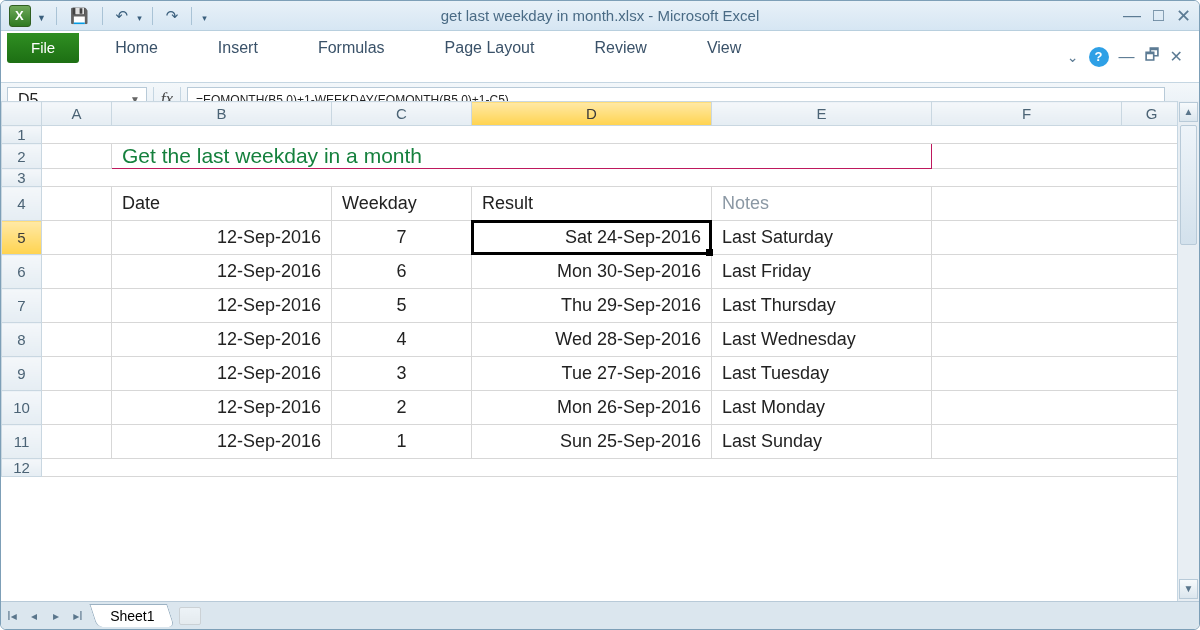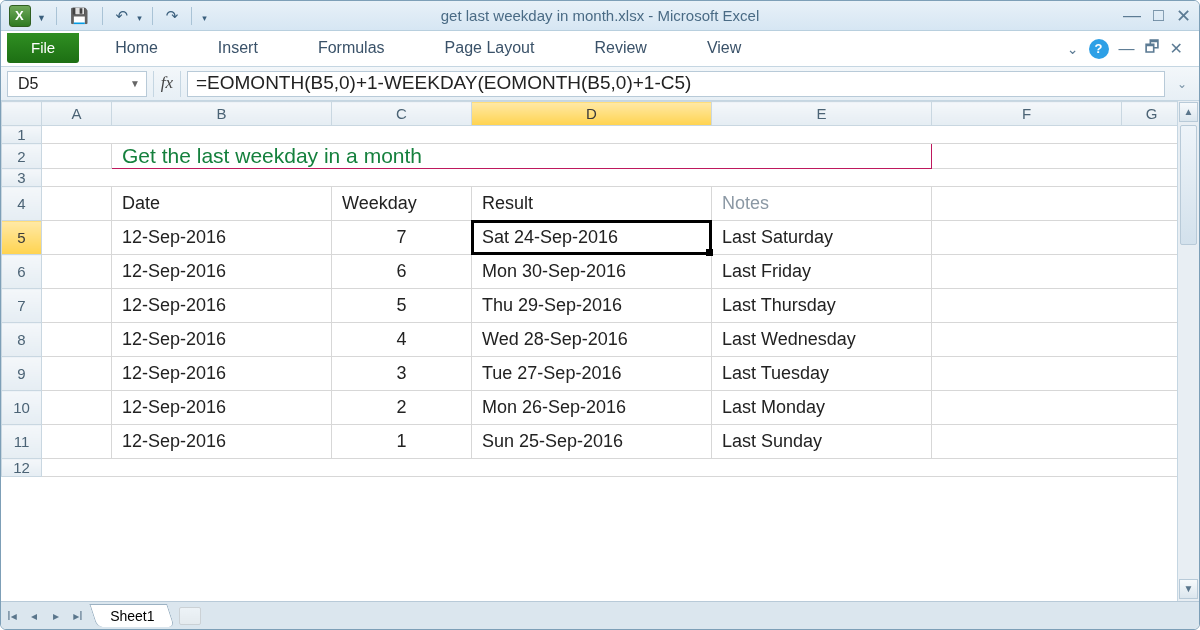--- a/index.html
+++ b/index.html
@@ -39,21 +39,21 @@
     position:absolute; left:5px; top:2px;
   }
   .qat .sep { width:1px; height:18px; background:#a9c3d6; margin:0 4px;}
   .qat .btn { color:#3a5f7d; font-size:15px; padding:0 3px; cursor:pointer;}
   .qat .arrow {font-size:9px; color:#3a5f7d; padding-top:4px;}
   .titlebar .title {
     position:absolute; left:0; right:0; text-align:center;
     color:#4a6b85; font-size:15px; pointer-events:none;
   }
   .ribbon-tabs {
-    height: 36px; background:#fff;
+    height: 52px; background:#fff;
     display:flex; align-items:stretch; padding:0 6px;
     border-bottom: 1px solid #c5d6e2;
   }
   .file-tab {
     background: linear-gradient(#2f8e22,#1d6f13);
     color:#fff; font-size:15px; padding:6px 24px;
     border-radius:0 0 3px 3px; margin-right:6px; margin-top:2px; height:30px;
     cursor:pointer;
   }
   .tab {
@@ -79,21 +79,21 @@
     padding:0 10px; position:relative;text-align:center;
   }
   .namebox .dd { position:absolute; right:6px; font-size:10px; color:#666;}
   .fx-label {
     width:28px; text-align:center; font-style:italic; font-family:"Times New Roman",serif;
     font-size:17px; color:#444; border-left:1px solid #c5d6e2; border-right:1px solid #c5d6e2;
     height:26px; line-height:24px;
   }
   .formula {
     flex:1; height:26px; background:#fff; border:1px solid #b8cad8;
-    padding:0 8px; font-size:19px; color:#222; display:flex; 
+    padding:0 8px; font-size:12px; color:#222; display:flex; align-items:center;
   }
   .fx-expand { width:22px; text-align:center; color:#7a94a8; font-size:12px;}
   .sheet-area { position:absolute; top:100px; left:0; right:0; bottom:28px; background:#fff;}
   table.grid { border-collapse:collapse; table-layout:fixed; }
   .colhead th {
     background:linear-gradient(#f4f7fa,#e5edf3);
     border:1px solid #c9d7e1; height:24px;
     color:#4b6375; font-weight:normal; font-size:15px; text-align:center;
   }
   .colhead th.sel { background:linear-gradient(#ffe9a6,#ffd34f); color:#3a3a3a;}
@@ -107,21 +107,21 @@
     border:1px solid #d7d7d7; height:34px; font-size:18px;
     padding:0 10px; color:#222; background:#fff;margin-top:20px;
   }
   td.empty { border:1px solid #d7d7d7; background:#fff;}
   .hdrcell {
     background:#e5eef4; color:#222; font-size:18px; border:1px solid #bcc9d3;
     padding:0 10px;
   }
   .hdrcell.notes { color:#8b98a4;}
   .center{ text-align:center;}
-  .right{ text-align:left;}
+  .right{ text-align:right;}
   .notes-col { color:#8b98a4; }
   .titlecell { font-size:21px; font-weight:normal; color:#15803d; border:1px solid #be185d; padding-left:10px;}
   .sel-cell {
     position:relative;
   }
   .sel-overlay {
     position:absolute; border:3px solid #000; pointer-events:none;
     top:-1px; left:-1px; right:-1px; bottom:-1px;
   }
   .sel-overlay::after{

